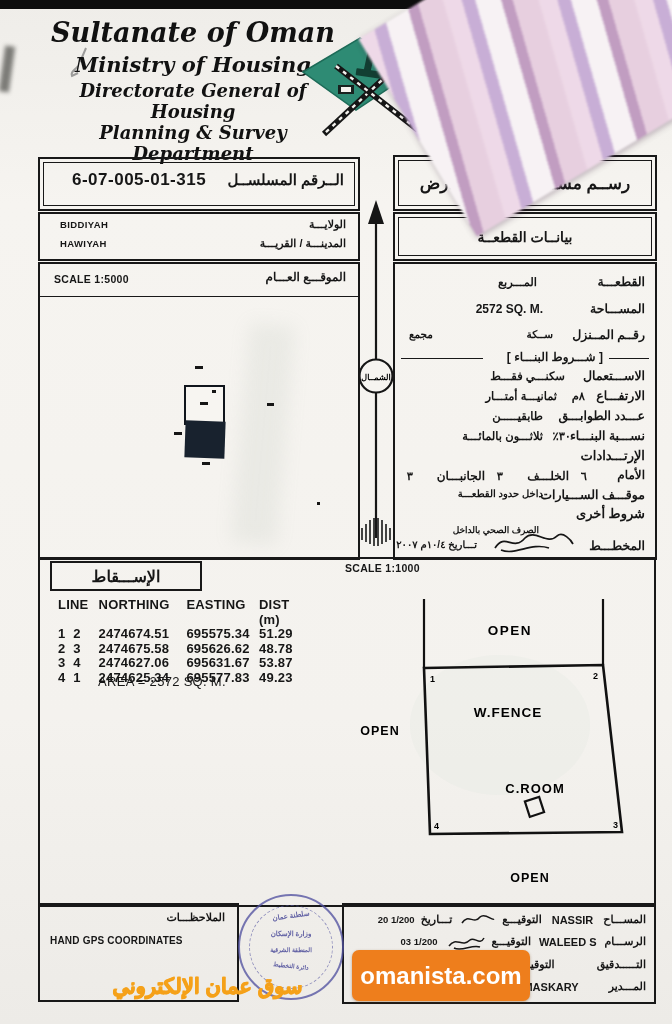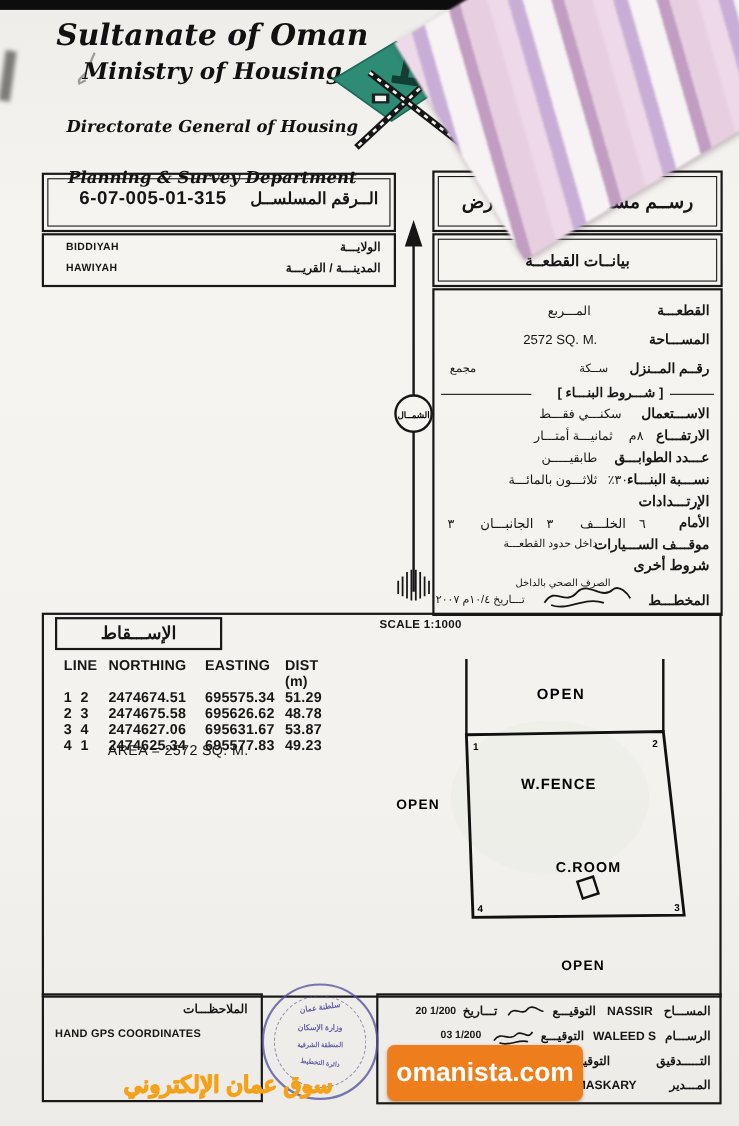--- a/index.html
+++ b/index.html
@@ -12,21 +12,21 @@
   .scan-strip{position:absolute;top:0;left:0;width:672px;height:9px;background:#0d0d0d;z-index:5;}
   .photo-frag{position:absolute;top:-70px;right:-80px;width:360px;height:230px;z-index:6;
       transform:rotate(-31deg);filter:blur(1.2px) saturate(.95);
       background:repeating-linear-gradient(105deg,#efd9e8 0 18px,#c9aed8 18px 31px,#f7f2f4 31px 56px,#c29cc2 56px 67px,#e8cfe0 67px 92px);
       box-shadow:0 2px 6px rgba(60,30,60,.35);}
   
   .hdr-en{position:absolute;left:38px;top:16px;width:310px;text-align:center;
           font-family:"DejaVu Serif",serif;font-style:italic;font-weight:bold;color:#111;}
   .hdr-en .l1{font-size:27px;line-height:34px;}
   .hdr-en .l2{font-size:21px;line-height:30px;}
-  .hdr-en .l3{font-size:15px;line-height:21px;margin-top:25px;}
+  .hdr-en .l3{font-size:18px;line-height:21px;}
   .hdr-ar{position:absolute;right:92px;top:84px;width:180px;text-align:center;direction:rtl;
           font-weight:bold;font-size:11.5px;line-height:18px;color:#1c1c1c;}
   .callig{position:absolute;right:118px;top:16px;width:170px;direction:rtl;text-align:center;
           font-weight:bold;font-size:30px;color:#222;transform:rotate(-9deg) skewX(-6deg);
           text-shadow:1px 0 #222,0 1px #222;letter-spacing:-2px;}
   .callig2{position:absolute;right:140px;top:52px;font-weight:bold;font-size:22px;color:#2a2a2a;
           transform:rotate(-14deg);direction:rtl;letter-spacing:-1px;text-shadow:1px 0 #2a2a2a;}
   
   .serial-label{position:absolute;right:14px;top:12px;font-size:15px;font-weight:bold;}
   .serial-value{position:absolute;left:32px;top:11px;font-size:17px;font-weight:bold;letter-spacing:.5px;}
@@ -41,21 +41,21 @@
   .map-head-scale{position:absolute;left:14px;top:9px;font-size:10.5px;font-weight:bold;letter-spacing:.3px;}
   .map-head-title{position:absolute;right:12px;top:6px;font-size:12px;font-weight:bold;direction:rtl;}
   .map-sep{position:absolute;left:0;right:0;top:32px;border-top:1.5px solid #181818;}
   .dash{position:absolute;background:#161616;}
   .map-rect-open{position:absolute;left:144px;top:121px;width:37px;height:36px;border:2px solid #10151c;background:#f7f5f1;}
   .map-rect-fill{position:absolute;left:145px;top:157px;width:40px;height:37px;background:#18222e;transform:rotate(2deg);}
   .smudge{position:absolute;pointer-events:none;}
   
   .drow{position:absolute;left:0;right:0;height:19px;direction:rtl;}
   .dlab{position:absolute;top:0;font-size:12.5px;font-weight:bold;white-space:nowrap;}
-  .dval{position:absolute;top:1px;font-size:11.5px;font-weight:normal;white-space:nowrap;}
+  .dval{position:absolute;top:1px;font-size:11.5px;font-weight:bold;white-space:nowrap;}
   .cond-sep{position:absolute;left:0;right:0;height:18px;}
   .cond-sep .ln{position:absolute;top:9px;border-top:1.5px solid #181818;}
   .cond-sep .txt{position:absolute;top:1px;right:52px;font-size:12px;font-weight:bold;direction:rtl;}
   
   .ptable{position:absolute;left:58px;top:598px;width:250px;font-weight:bold;font-size:13px;line-height:14.5px;letter-spacing:.2px;}
   .prow{display:flex;}
   .c-f{width:18px;} .c-t{width:30px;} .c-n{width:104px;} .c-e{width:86px;} .c-d{width:58px;}
   .c-line{width:48px;}
   .area-note{position:absolute;left:98px;top:674px;font-size:13px;font-weight:normal;letter-spacing:.3px;}
   .proj-label{position:absolute;left:50px;top:561px;width:148px;height:26px;border:2px solid #181818;
@@ -143,20 +143,35 @@
     <div class="loc-row" style="top:21px;">
       <span class="loc-en">HAWIYAH</span>
       <span class="loc-ar">المدينـــة / القريـــة</span>
     </div>
   </div>
 
   <div class="box dbl" style="left:393px;top:212px;width:260px;height:45px;">
     <div class="small-title">بيانــات القطعــة</div>
   </div>
 
+  <div class="box" style="left:38px;top:262px;width:318px;height:294px;">
+    <span class="map-head-scale">SCALE 1:5000</span>
+    <span class="map-head-title">الموقـــع العـــام</span>
+    <div class="map-sep"></div>
+    <div class="smudge" style="left:200px;top:60px;width:46px;height:220px;background:#9aa89a;opacity:.12;filter:blur(9px);transform:rotate(5deg);"></div>
+    <div class="map-rect-open"></div>
+    <div class="map-rect-fill"></div>
+    <div class="dash" style="left:155px;top:102px;width:8px;height:2.5px;"></div>
+    <div class="dash" style="left:160px;top:138px;width:8px;height:2.5px;"></div>
+    <div class="dash" style="left:134px;top:168px;width:8px;height:2.5px;"></div>
+    <div class="dash" style="left:162px;top:198px;width:8px;height:2.5px;"></div>
+    <div class="dash" style="left:227px;top:139px;width:7px;height:2.5px;"></div>
+    <div class="dash" style="left:172px;top:126px;width:4px;height:3px;"></div>
+    <div class="dash" style="left:277px;top:238px;width:3px;height:3px;"></div>
+  </div>
 
   <svg class="abs" style="left:356px;top:198px;" width="40" height="358" viewBox="0 0 40 358">
     <line x1="20" y1="340" x2="20" y2="20" stroke="#161616" stroke-width="2.2"></line>
     <polygon points="20,2 12,26 28,26" fill="#161616"></polygon>
     <circle cx="20" cy="178" r="16.5" fill="#f6f4f0" stroke="#161616" stroke-width="2.2"></circle>
     <text x="20" y="182" text-anchor="middle" font-size="8" font-weight="bold" direction="rtl">الشمــال</text>
     <g stroke="#161616" stroke-width="1.6">
       <line x1="6" y1="342" x2="6" y2="330"></line>
         <line x1="10" y1="344" x2="10" y2="326"></line>
       <line x1="14" y1="346" x2="14" y2="322"></line>
@@ -217,21 +232,21 @@
       <span class="dval" style="right:242px;">٣</span>
     </div>
     <div class="drow" style="top:223px;">
       <span class="dlab" style="right:10px;">موقـــف الســـيارات</span>
       <span class="dval" style="right:112px;font-size:10px;">داخل حدود القطعـــة</span>
     </div>
     <div class="drow" style="top:242px;">
       <span class="dlab" style="right:10px;font-size:13px;">شروط أخرى</span>
     </div>
     <div class="drow" style="top:260px;">
-      <span class="dval" style="right:100px;font-size:9px;">الصرف الصحي بالداخل</span>
+      <span class="dval" style="right:116px;font-size:9px;">الصرف الصحي بالداخل</span>
     </div>
     <div class="drow" style="top:274px;">
       <span class="dlab" style="right:10px;">المخطـــط</span>
       <span class="dval" style="right:178px;font-size:10px;">تـــاريخ ١٠/٤م ٢٠٠٧</span>
     </div>
     <svg class="abs" style="right:80px;top:266px;" width="84" height="26" viewBox="0 0 84 26">
       <path d="M4,18 C14,2 22,22 34,8 C44,-2 56,16 66,6 C72,1 80,10 82,14 M10,20 C24,26 40,12 58,18" stroke="#161616" stroke-width="1.7" fill="none"></path>
     </svg>
   </div>
 

